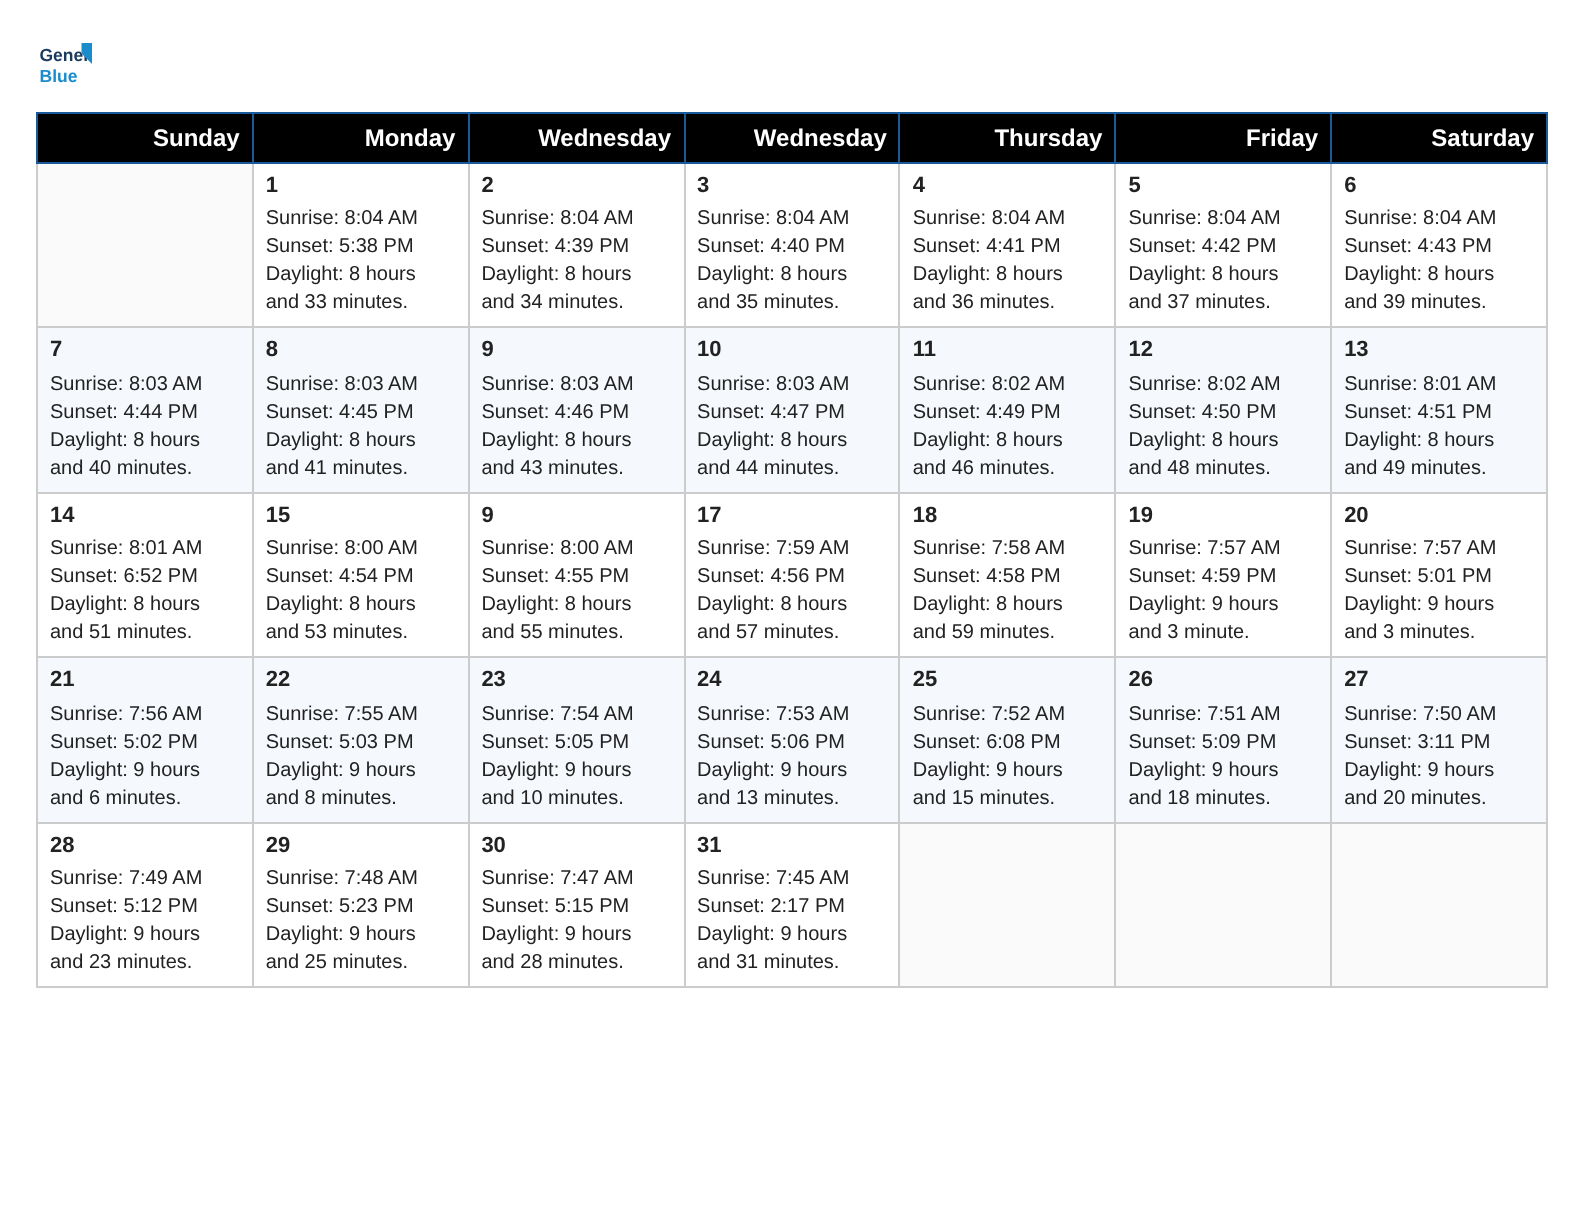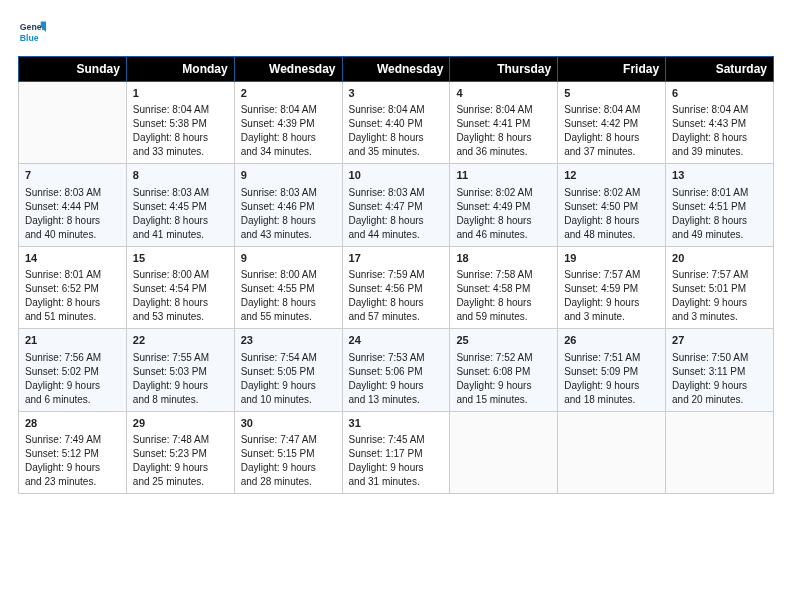--- a/index.html
+++ b/index.html
@@ -332,21 +332,21 @@
           <td>
             <span class="day-num">30</span>
             <div>Sunrise: 7:47 AM</div>
             <div>Sunset: 5:15 PM</div>
             <div>Daylight: 9 hours</div>
             <div>and 28 minutes.</div>
           </td>
           <td>
             <span class="day-num">31</span>
             <div>Sunrise: 7:45 AM</div>
-            <div>Sunset: 1:17 PM</div>
+            <div>Sunset: 2:17 PM</div>
             <div>Daylight: 9 hours</div>
             <div>and 31 minutes.</div>
           </td>
           <td class="empty"></td>
           <td class="empty"></td>
           <td class="empty"></td>
         </tr>
       </tbody>
   </table>
 </div>

